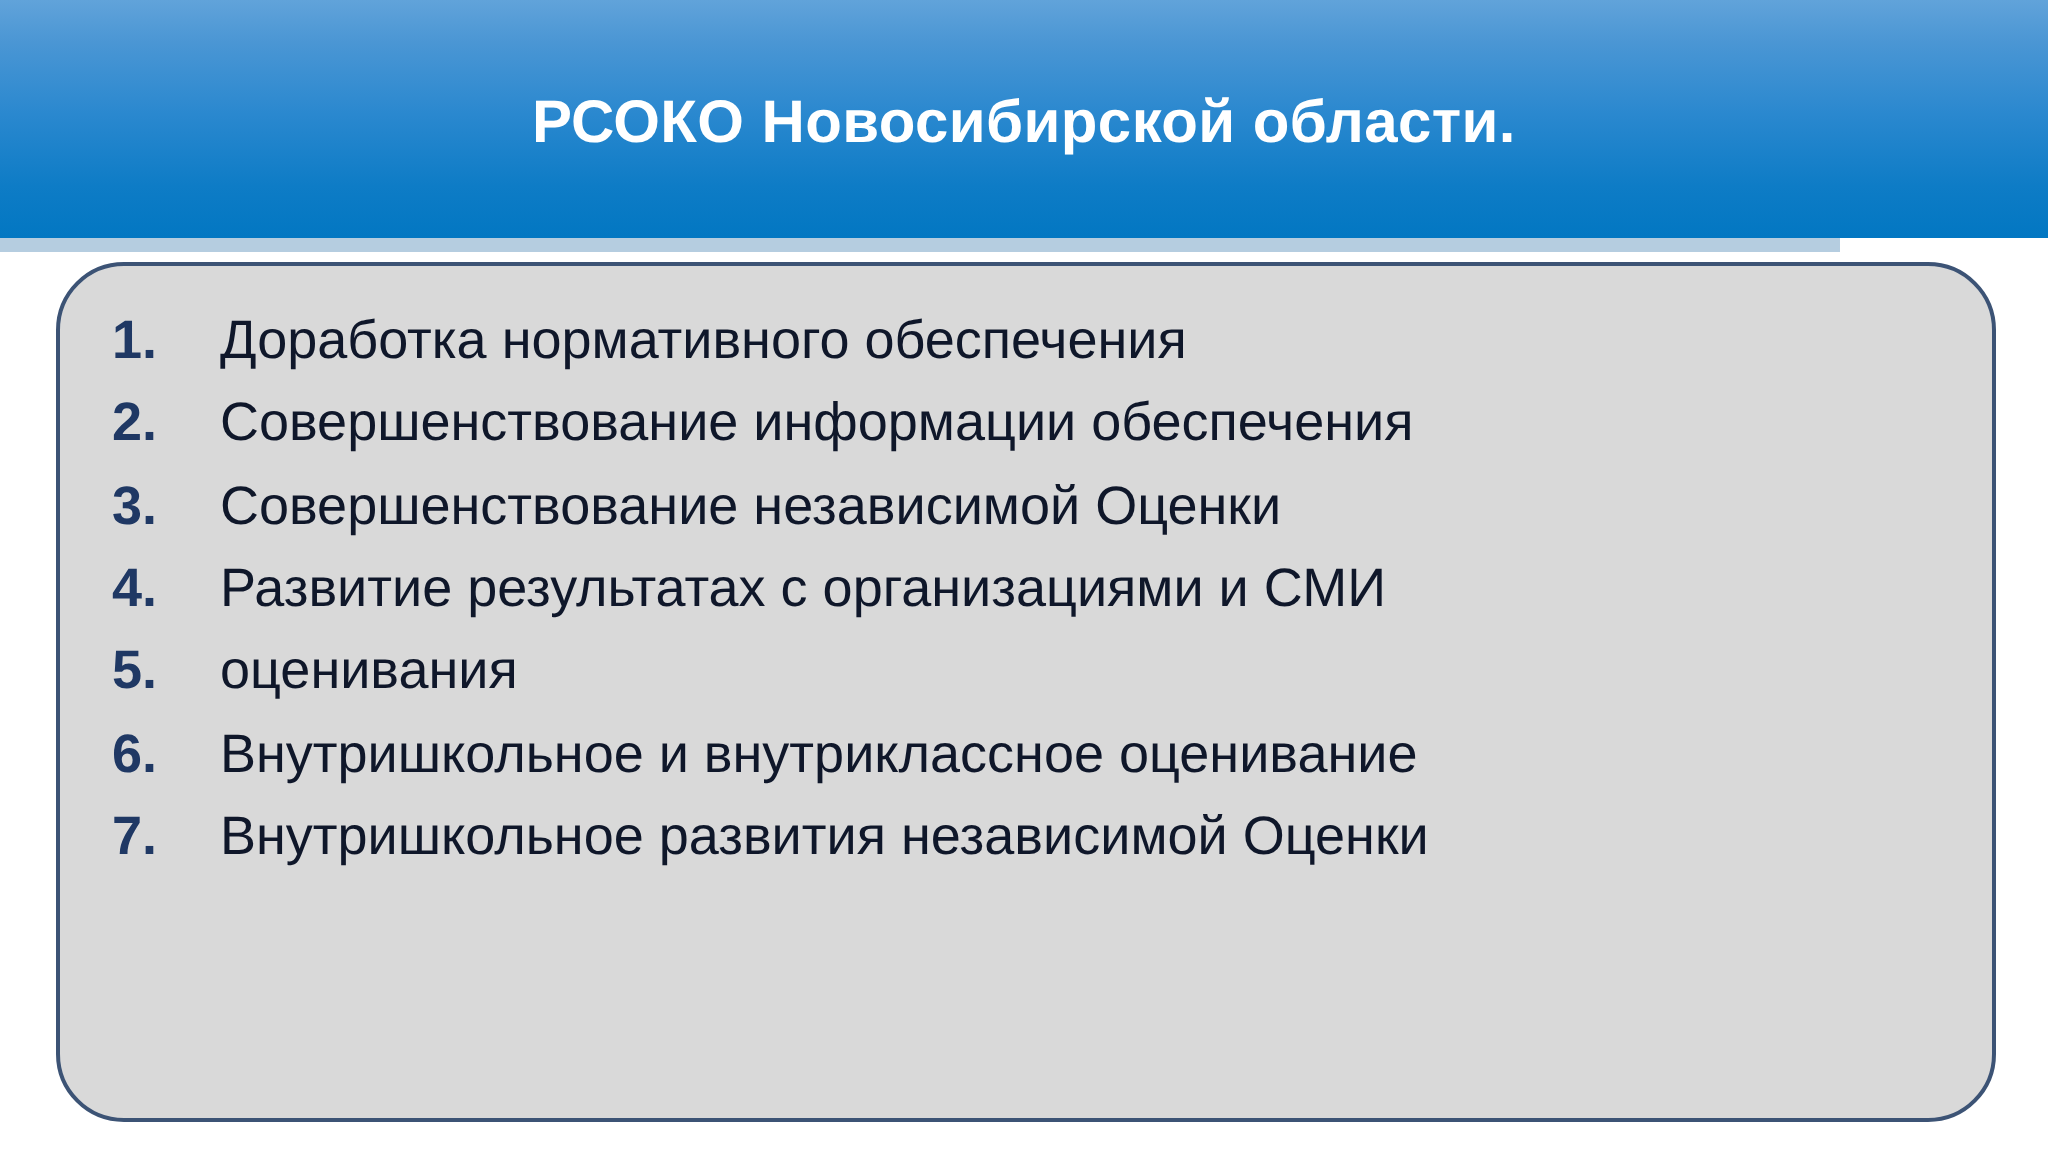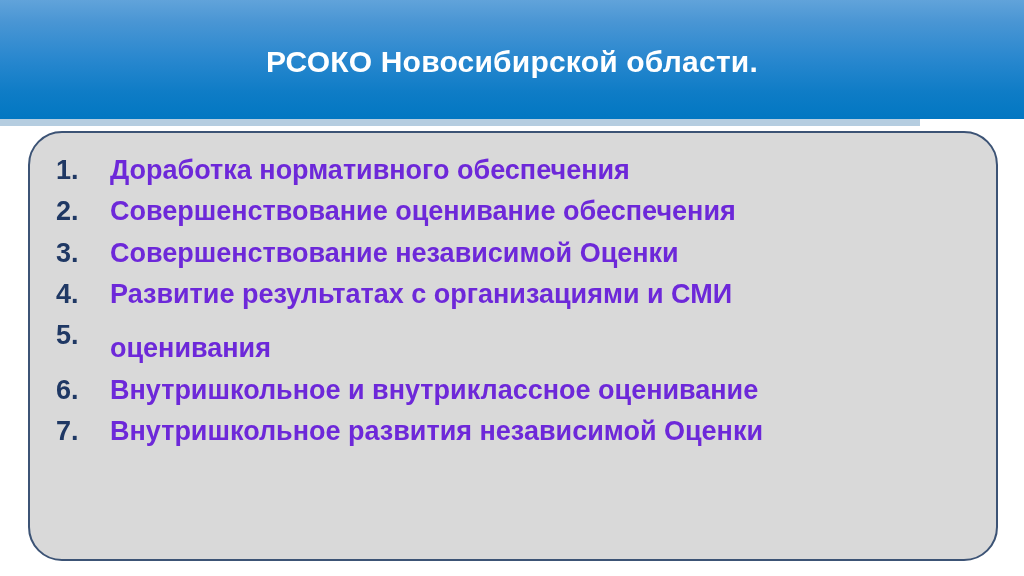--- a/index.html
+++ b/index.html
@@ -88,36 +88,35 @@
   }
   .task-number {
     flex: 0 0 auto;
     width: 54px;
     text-align: left;
     color: #1f3864;
     font-weight: bold;
   }
   .task-text {
     flex: 1 1 auto;
-    color: #6d28d9;
-    font-weight: bold;
+    color: #0f172a;
+    font-weight: normal;
   }
   .task-text.justified {
     text-align: justify;
     text-align-last: left;
   }
   .task-text.justified > .just-line {
     display: block;
     text-align: justify;
     text-align-last: justify;
   }
   .task-text.justified > .last-line {
     display: block;
     text-align: left;
-    margin-top: 13px;
   }
 </style>
 </head>
 <body>
 
 <div id="slide-header">
   <div class="title-line">РСОКО Новосибирской области.</div>
 </div>
 
 <div id="header-accent-bar"></div>
@@ -126,21 +125,21 @@
 <div id="content-panel">
   <ul id="task-list">
 
     <li class="task-item">
       <span class="task-number">1.</span>
       <span class="task-text">Доработка нормативного обеспечения</span>
     </li>
 
     <li class="task-item">
       <span class="task-number">2.</span>
-      <span class="task-text">Совершенствование оценивание обеспечения</span>
+      <span class="task-text">Совершенствование информации обеспечения</span>
     </li>
 
     <li class="task-item">
       <span class="task-number">3.</span>
       <span class="task-text">Совершенствование независимой Оценки</span>
     </li>
 
     <li class="task-item">
       <span class="task-number">4.</span>
       <span class="task-text">Развитие результатах с организациями и СМИ</span>

